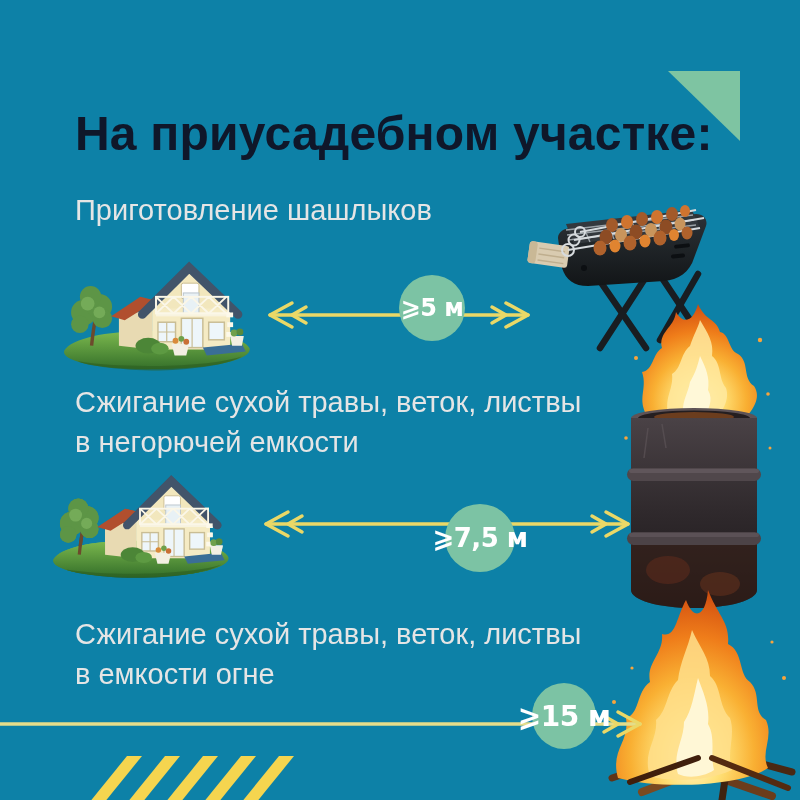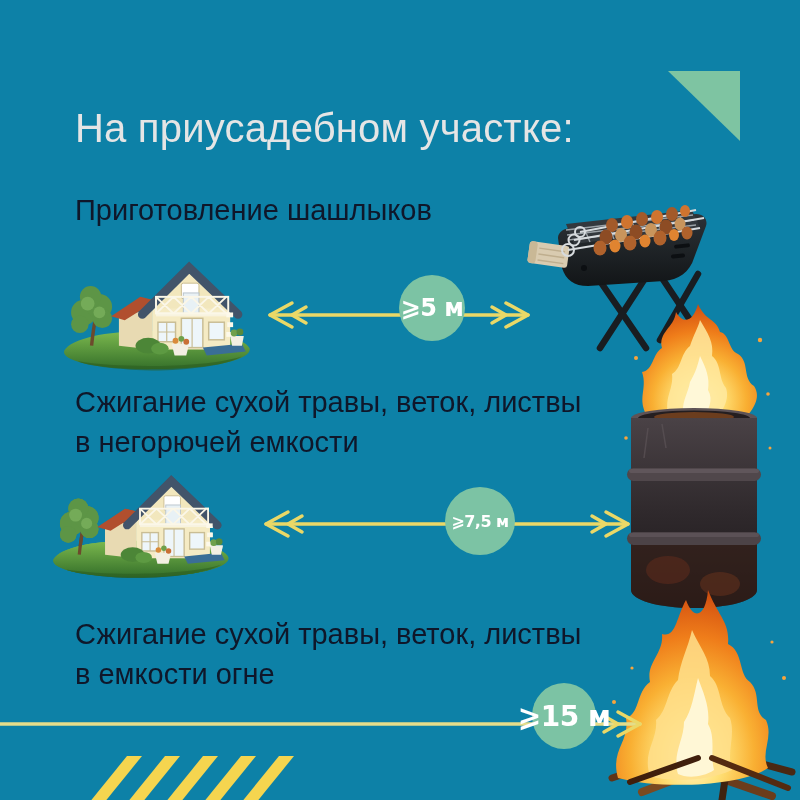--- a/index.html
+++ b/index.html
@@ -9,25 +9,25 @@
   }
   .abs{position:absolute;}
   
   .corner-triangle{
     left:668px;top:71px;width:72px;height:70px;background:#7ec4a2;
     clip-path:polygon(0 0,100% 0,100% 100%);
   }
   
   .title{
     left:75px;top:106px;width:640px;
-    font-size:40px;font-weight:400;color:#e5e5e5;letter-spacing:.2px;
+    font-size:48px;font-weight:700;color:#0f172a;letter-spacing:.2px;
   }
   
   .label{
-    left:75px;color:#0f172a;font-size:29px;line-height:40px;font-weight:400;
+    left:75px;color:#e5e5e5;font-size:29px;line-height:40px;font-weight:400;
   }
   .label-1{top:190px;}
   .label-2{top:382px;}
   .label-3{top:614px;}
   
   .house-1{left:58px;top:250px;}
   .house-2{left:48px;top:464px;}
   .grill{left:524px;top:188px;}
   .barrel{left:618px;top:298px;}
   .bonfire{left:602px;top:582px;}
@@ -37,21 +37,21 @@
   .arrow-3{left:0px;top:707px;}
   
   .badge{
     background:#7cc3a4;color:#ffffff;border-radius:50%;
     display:flex;align-items:center;justify-content:center;
     font-family:"DejaVu Sans",sans-serif;font-weight:700;white-space:nowrap;
     letter-spacing:-0.5px;
     margin-left:32px;
   }
   .badge-1{left:367px;top:275px;width:66px;height:66px;font-size:24px;}
-  .badge-2{left:413px;top:487px;width:70px;height:68px;font-size:16px;}
+  .badge-2{left:413px;top:504px;width:70px;height:68px;font-size:26px;}
   .badge-3{left:500px;top:683px;width:64px;height:66px;font-size:28px;}
   
   .stripes{left:88px;top:756px;width:220px;height:44px;}
   .stripes span{
     position:absolute;top:0;width:15px;height:44px;background:#f5d54f;
     transform:skewX(-39deg);transform-origin:0 0;display:block;
   }
   .stripes span:nth-child(1){left:39px;}
   .stripes span:nth-child(2){left:77px;}
   .stripes span:nth-child(3){left:115px;}

